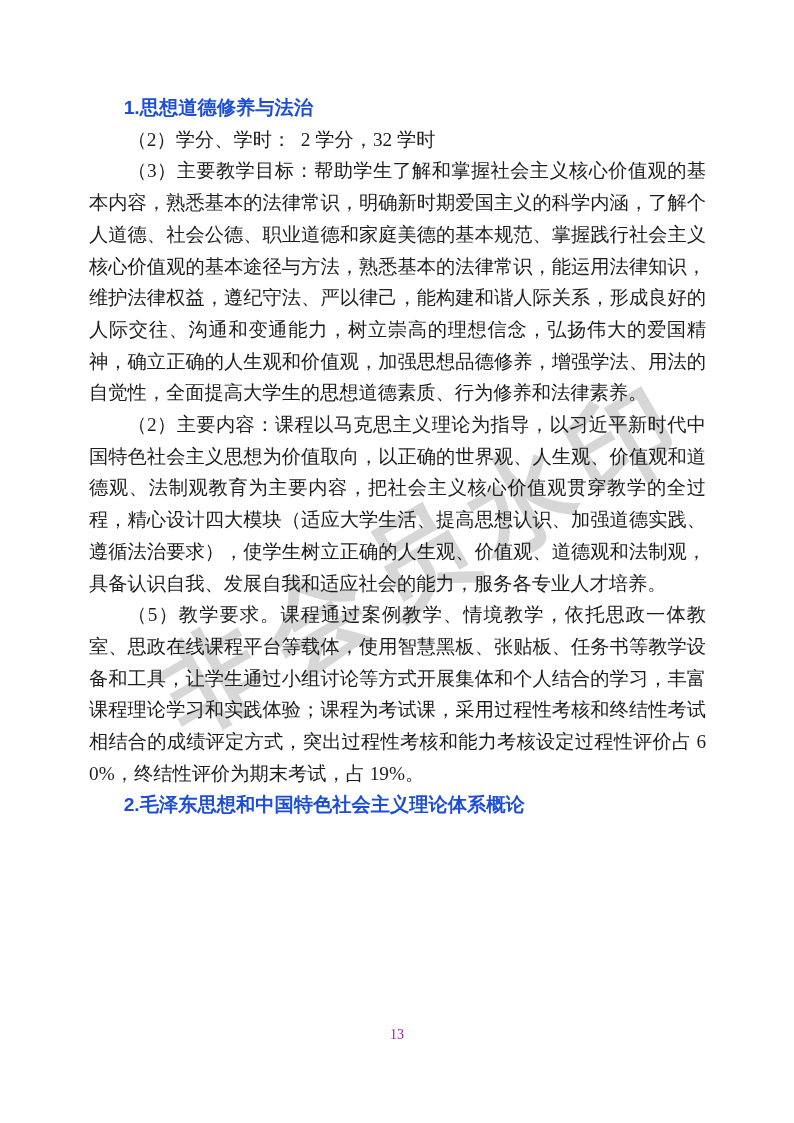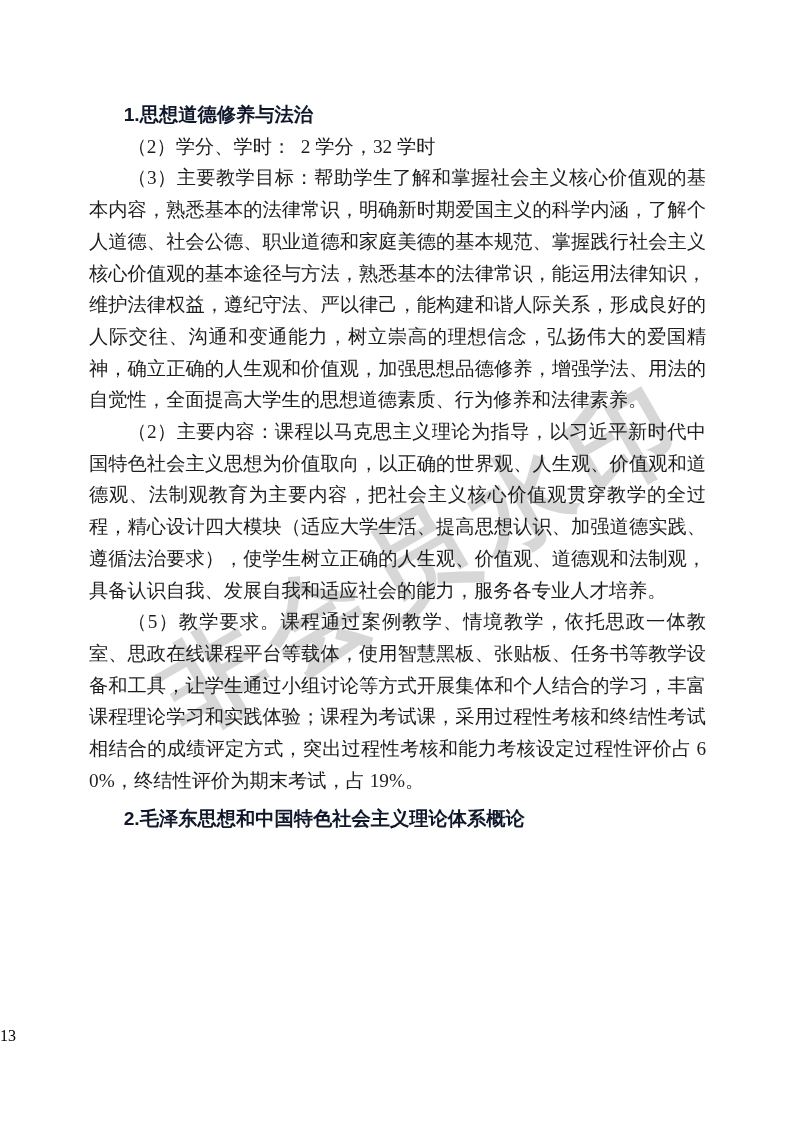--- a/index.html
+++ b/index.html
@@ -48,33 +48,32 @@
     line-height: 31.7px;
     text-align: justify;
     text-indent: 2em;
     white-space: pre-wrap;
     word-break: break-all;
   }
   .content h2 {
     font-family: "Liberation Sans", sans-serif;
     font-weight: bold;
     text-indent: 1.8em;
-    color: #0f172a;
-    margin-top: 7px;
+    color: #1d4ed8;
   }
   .page-number {
     position: absolute;
     top: 1027px;
     left: 0;
     width: 100%;
     z-index: 1;
-    text-align: left;
-    font-size: 16px;
+    text-align: center;
+    font-size: 14px;
     font-family: "Liberation Serif", serif;
-    color: #000000;
+    color: #a21caf;
   }
 </style>
 </head>
 <body>
 
 <div class="page">
 
   <div class="watermark">非会员水印</div>
 
   <div class="content">

